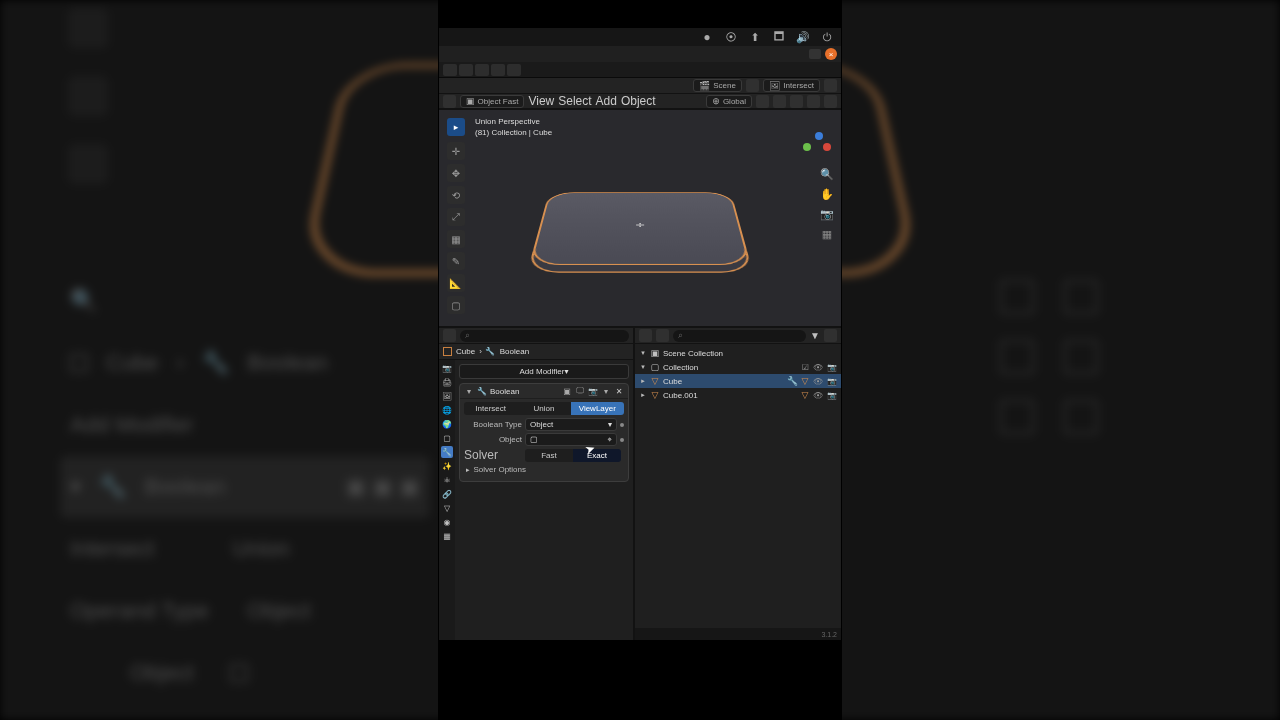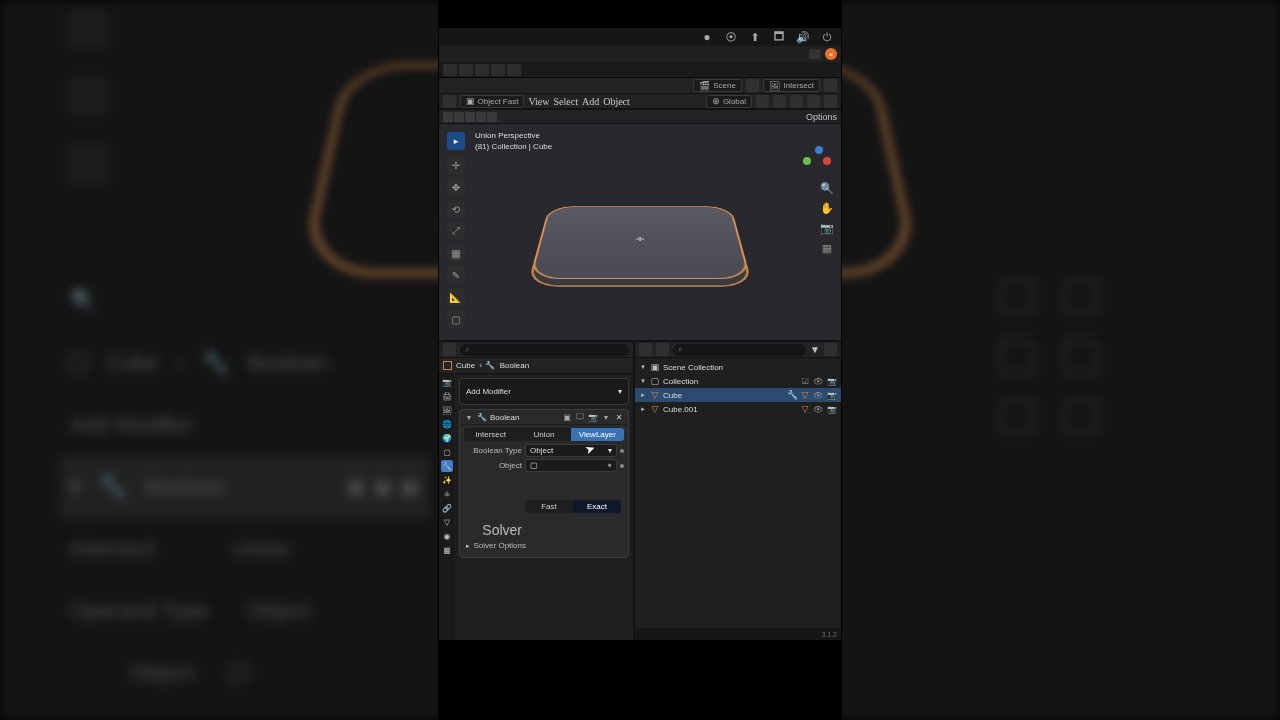--- a/index.html
+++ b/index.html
@@ -114,21 +114,21 @@
   }
   .pill .ic { font-size:9px; }
   .pill-sq { width:13px; height:13px; background:#303030; border-radius:2px; }
 
   
   .vhdr {
     height: 16px; background: #232323;
     display: flex; align-items:center; gap: 4px;
     padding: 0 4px; border-bottom:2px solid #121212;
   }
-  .vhdr .txt { font-size:10px; color:#ccc;font-family:Liberation Serif, serif; }
+  .vhdr .txt { font-size:12px; color:#ccc; }
   .vhdr2 {
     height: 14px; background: #232323;
     display:flex; align-items:center; padding:0 4px; gap:2px;
     border-bottom:1px solid #121212; justify-content:space-between;
   }
   .vhdr2 .boxes { display:flex; gap:1px; }
   .vhdr2 .boxes span { width:10px; height:10px; background:#3a3a3a; border-radius:1px; }
 
   
   .viewport {
@@ -206,23 +206,23 @@
   .breadcrumb .wr { color:#ddd;}
 
   .propbody { flex:1; display:flex; }
   .tabcol { width:16px; background:#1a1a1a; display:flex; flex-direction:column; gap:2px; padding:2px 0; align-items:center;}
   .tabcol .tb { width:12px; height:12px; border-radius:2px; display:flex; align-items:center; justify-content:center; font-size:8px; }
   .tb-render{color:#9a9a9a;}
   .tb-wrench{background:#447bc4; color:#fff;}
   .propcontent { flex:1; padding: 0; }
 
   .addmod {
-    margin:4px; height:27px; background:#1a1a1a; border:1px solid #3a3a3a;
+    margin:4px; height:15px; background:#1a1a1a; border:1px solid #3a3a3a;
     border-radius:3px; display:flex; align-items:center; padding:0 6px;
-    font-size:8px; color:#ddd; justify-content:space-between;
+    font-size:8px; color:#ddd; justify-content:center;
   }
 
   .modpanel {
     margin: 2px 4px; background:#2a2a2a; border:1px solid #3d3d3d; border-radius:4px;
     padding-bottom:4px;
   }
   .modhdr { height:15px; display:flex; align-items:center; padding:0 4px; gap:3px; border-bottom:1px solid #1e1e1e;}
   .modhdr .nm { font-size:8px; flex:1; color:#ddd;}
   .modhdr .ic { width:10px; height:10px; display:flex; align-items:center; justify-content:center; font-size:8px; color:#aaa;}
   .modhdr .wrench { color:#6fa8e8;}
@@ -232,21 +232,21 @@
   .disprow .btn.active { background:#3873b8; color:#fff;}
   .disprow .btn:first-child{border-radius:3px 0 0 3px;}
   .disprow .btn:last-child{border-radius:0 3px 3px 0;}
 
   .field { display:flex; align-items:center; margin:2px 4px; gap:3px;}
   .field .lbl { width:58px; text-align:right; font-size:8px; color:#bbb;}
   .field .val { flex:1; height:13px; background:#1b1b1b; border:1px solid #3a3a3a; border-radius:3px; display:flex; align-items:center; padding:0 4px; font-size:8px; color:#ddd; gap:3px;}
   .field .bullet{ width:4px;height:4px; border-radius:50%; background:#888;}
 
   .solverrow { display:flex; margin:2px 4px; gap:3px; align-items:center;}
-  .solverrow .lbl{ width:58px; text-align:right; font-size:14px; color:#bbb;margin-top:48px;}
+  .solverrow .lbl{ width:58px; font-size:12px; color:#bbb;}
   .solverrow .seg{ flex:1; display:flex;align-items:flex-end;}
   .solverrow .opt{ flex:1; height:13px; background:#1e1e1e; display:flex; align-items:center; justify-content:center; font-size:8px; color:#ccc;}
   .solverrow .opt.active{ background:#0f172a; color:#fff;}
   .solverrow .opt:first-child{border-radius:3px 0 0 3px;}
   .solverrow .opt:last-child{border-radius:0 3px 3px 0;}
 
   .solveropts { margin:3px 6px; font-size:8px; color:#bbb; display:flex; align-items:center; gap:4px;}
   .solveropts .caret{font-size:7px;}
 
   
@@ -389,30 +389,20 @@
     <div style="flex:1"></div>
     <div class="pill">
         <span class="ic">⊕</span>
         <span>Global</span>
       </div>
     <div class="pill-sq"></div>
     <div class="pill-sq"></div>
     <div class="pill-sq"></div>
     <div class="pill-sq"></div>
     <div class="pill-sq"></div>
-  </div>
-  <div class="vhdr2">
-    <div class="boxes">
-      <span></span>
-      <span></span>
-      <span></span>
-      <span></span>
-      <span></span>
-    </div>
-    <span class="txt">Options</span>
   </div>
 
   <div class="viewport">
 
     <div class="playbtn">▸</div>
     <div class="info">
       <div>Union Perspective</div>
       <div>(81) Collection | Cube</div>
     </div>
     <div class="toolcol">

